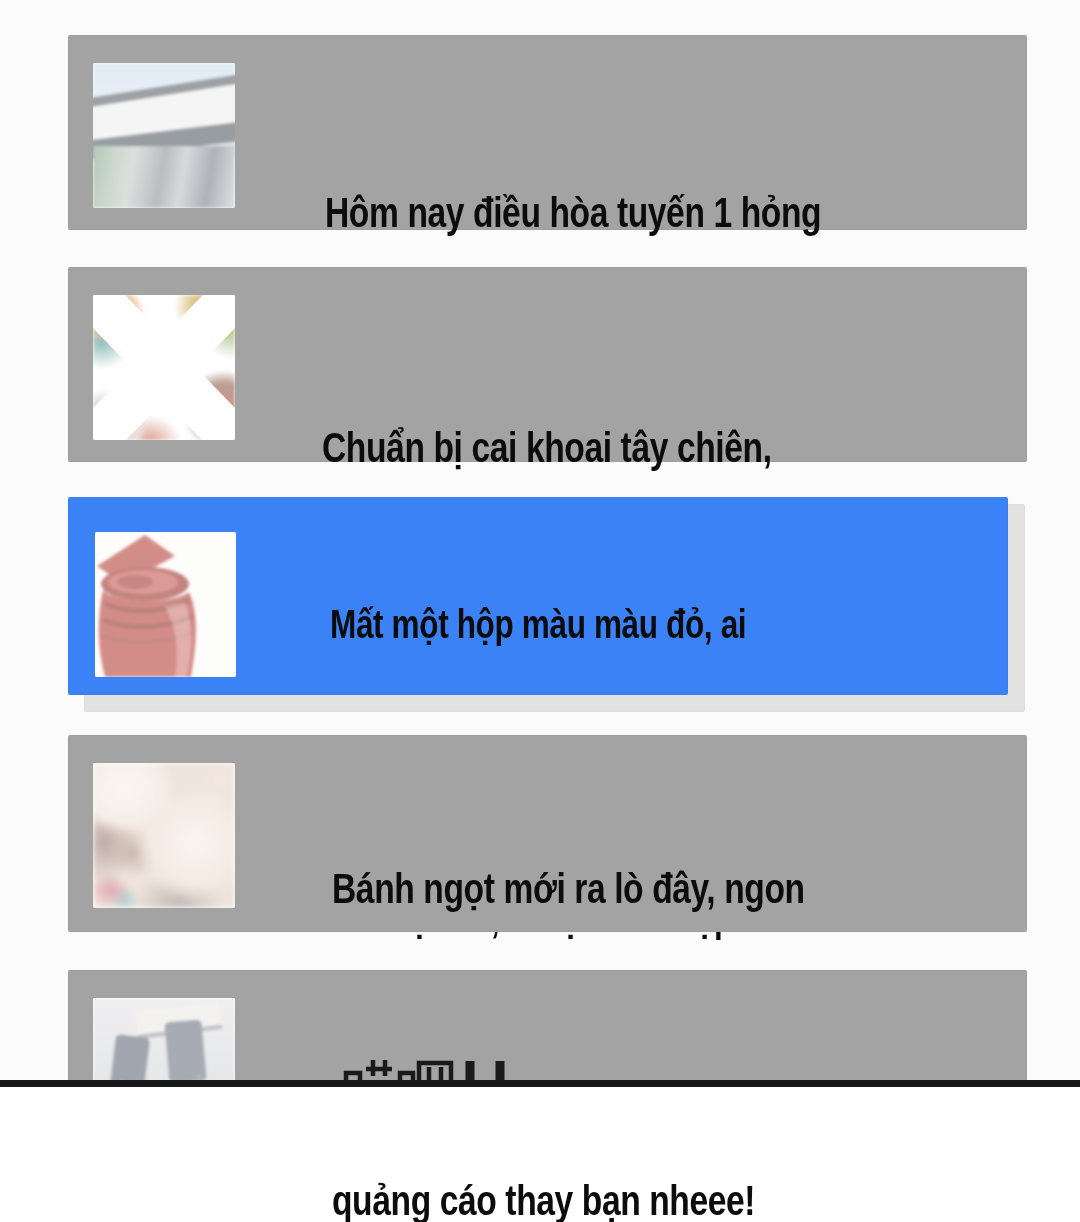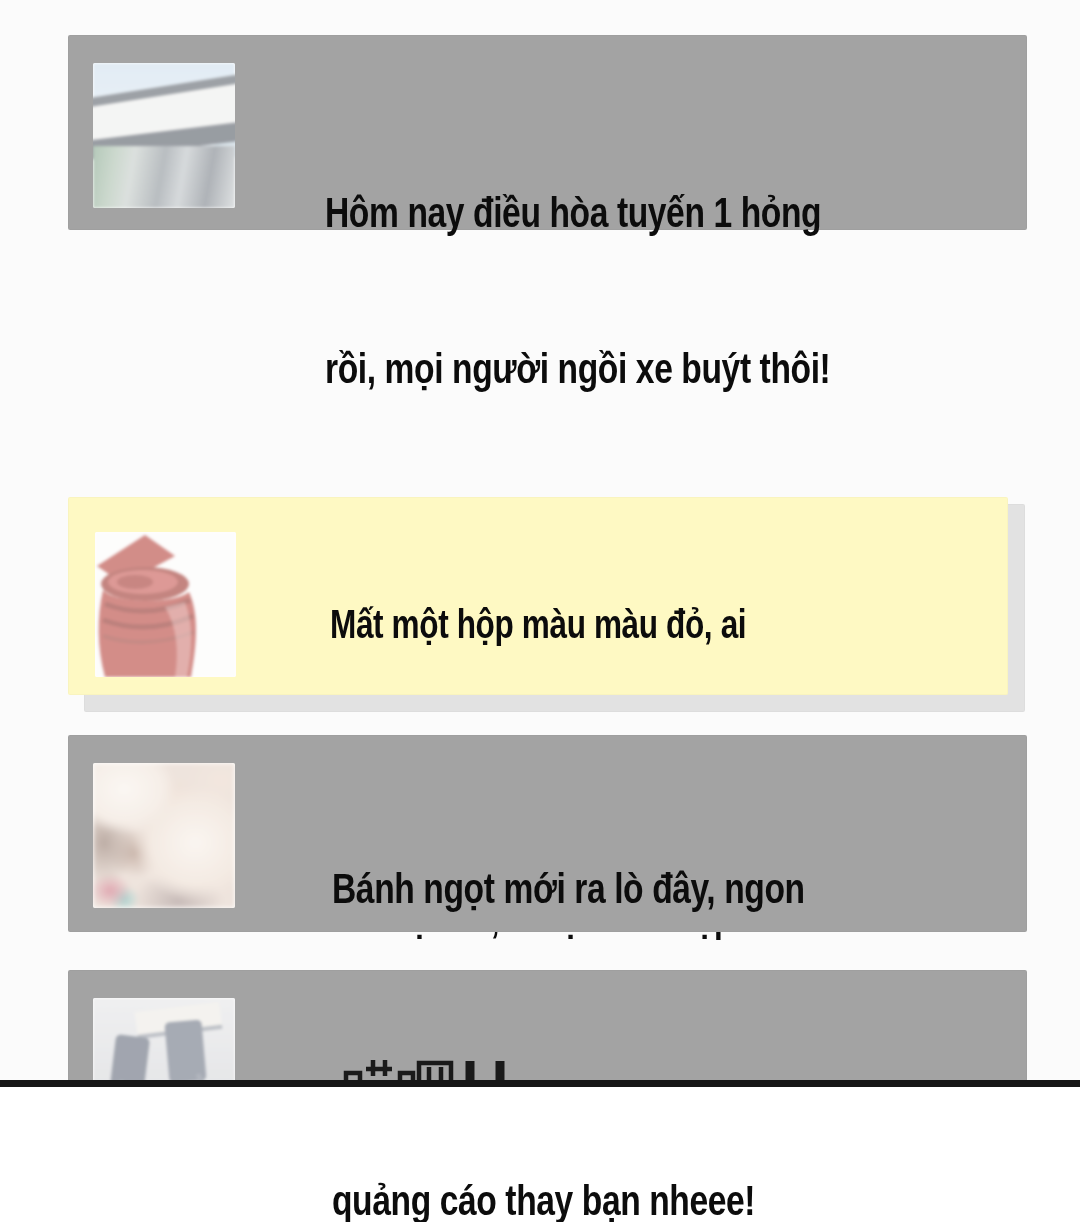--- a/index.html
+++ b/index.html
@@ -3,21 +3,21 @@
 <meta charset="utf-8">
 <style>
   html,body{margin:0;padding:0;background:#ffffff;}
   .page{position:relative;width:1080px;height:1222px;background:#ffffff;overflow:hidden;
         font-family:"Liberation Sans","DejaVu Sans",sans-serif;}
   .panel-bg{position:absolute;left:0;top:0;width:1080px;height:1082px;background:#fbfbfb;}
   .card{position:absolute;background:#a3a3a3;border-radius:2px;box-shadow:inset 0 0 0 1px rgba(0,0,0,0.02);}
   #card1{left:68px;top:35px;width:959px;height:195px;}
   #card2{left:68px;top:267px;width:959px;height:195px;}
   #card3b{left:84px;top:504px;width:941px;height:208px;background:#e2e2e2;}
-  #card3{left:68px;top:497px;width:940px;height:198px;background:#fef9c3;}
+  #card3{left:68px;top:497px;width:940px;height:198px;background:#3b82f6;}
   #card4{left:68px;top:735px;width:959px;height:197px;}
   #card5{left:68px;top:970px;width:959px;height:112px;overflow:hidden;}
   .thumb{position:absolute;left:25px;top:28px;width:142px;height:145px;overflow:hidden;border-radius:2px;background:#fff;}
   #card3 .thumb{left:27px;top:35px;width:141px;}
   .ph{position:absolute;left:0;top:0;right:0;bottom:0;filter:blur(1.6px);}
   .wash{position:absolute;left:0;top:0;right:0;bottom:0;background:rgba(255,255,255,0.42);}
   .txt{position:absolute;transform:scaleX(0.8);transform-origin:0 0;font-weight:700;
        font-size:42px;line-height:52px;letter-spacing:-0.5px;color:#0c0c0c;white-space:pre;}
   #card1 .txt{left:257px;top:48px;}
   #card2 .txt{left:254px;top:51px;}
@@ -84,20 +84,34 @@
         <div class="abs t1-glass"></div>
       </div>
       <div class="wash"></div>
     </div>
     <div class="txt">
       <div>Hôm nay điều hòa tuyến 1 hỏng</div>
       <div>rồi, mọi người ngồi xe buýt thôi!</div>
     </div>
   </div>
 
+  <div class="card" id="card2">
+    <div class="thumb">
+      <div class="ph">
+        <div class="abs t2-photo"></div>
+      </div>
+      <div class="abs t2-bar a"></div>
+      <div class="abs t2-bar b"></div>
+      <div class="wash"></div>
+    </div>
+    <div class="txt">
+      <div>Chuẩn bị cai khoai tây chiên,</div>
+      <div>mẹ lúc nào cũng càm ràm hết.</div>
+    </div>
+  </div>
 
   <div class="card" id="card3b"></div>
   <div class="card" id="card3">
     <div class="thumb">
       <div class="ph" style="background:#fcfbfa;">
         <svg width="141" height="145" viewBox="0 0 141 145">
           <polygon points="2,34 50,3 80,24 28,52" fill="#b23b33"></polygon>
           <ellipse cx="50" cy="52" rx="44" ry="17" fill="#992d25"></ellipse>
           <ellipse cx="48" cy="50" rx="35" ry="12" fill="#c4504a"></ellipse>
           <ellipse cx="40" cy="50" rx="18" ry="7" fill="#a03029"></ellipse>

